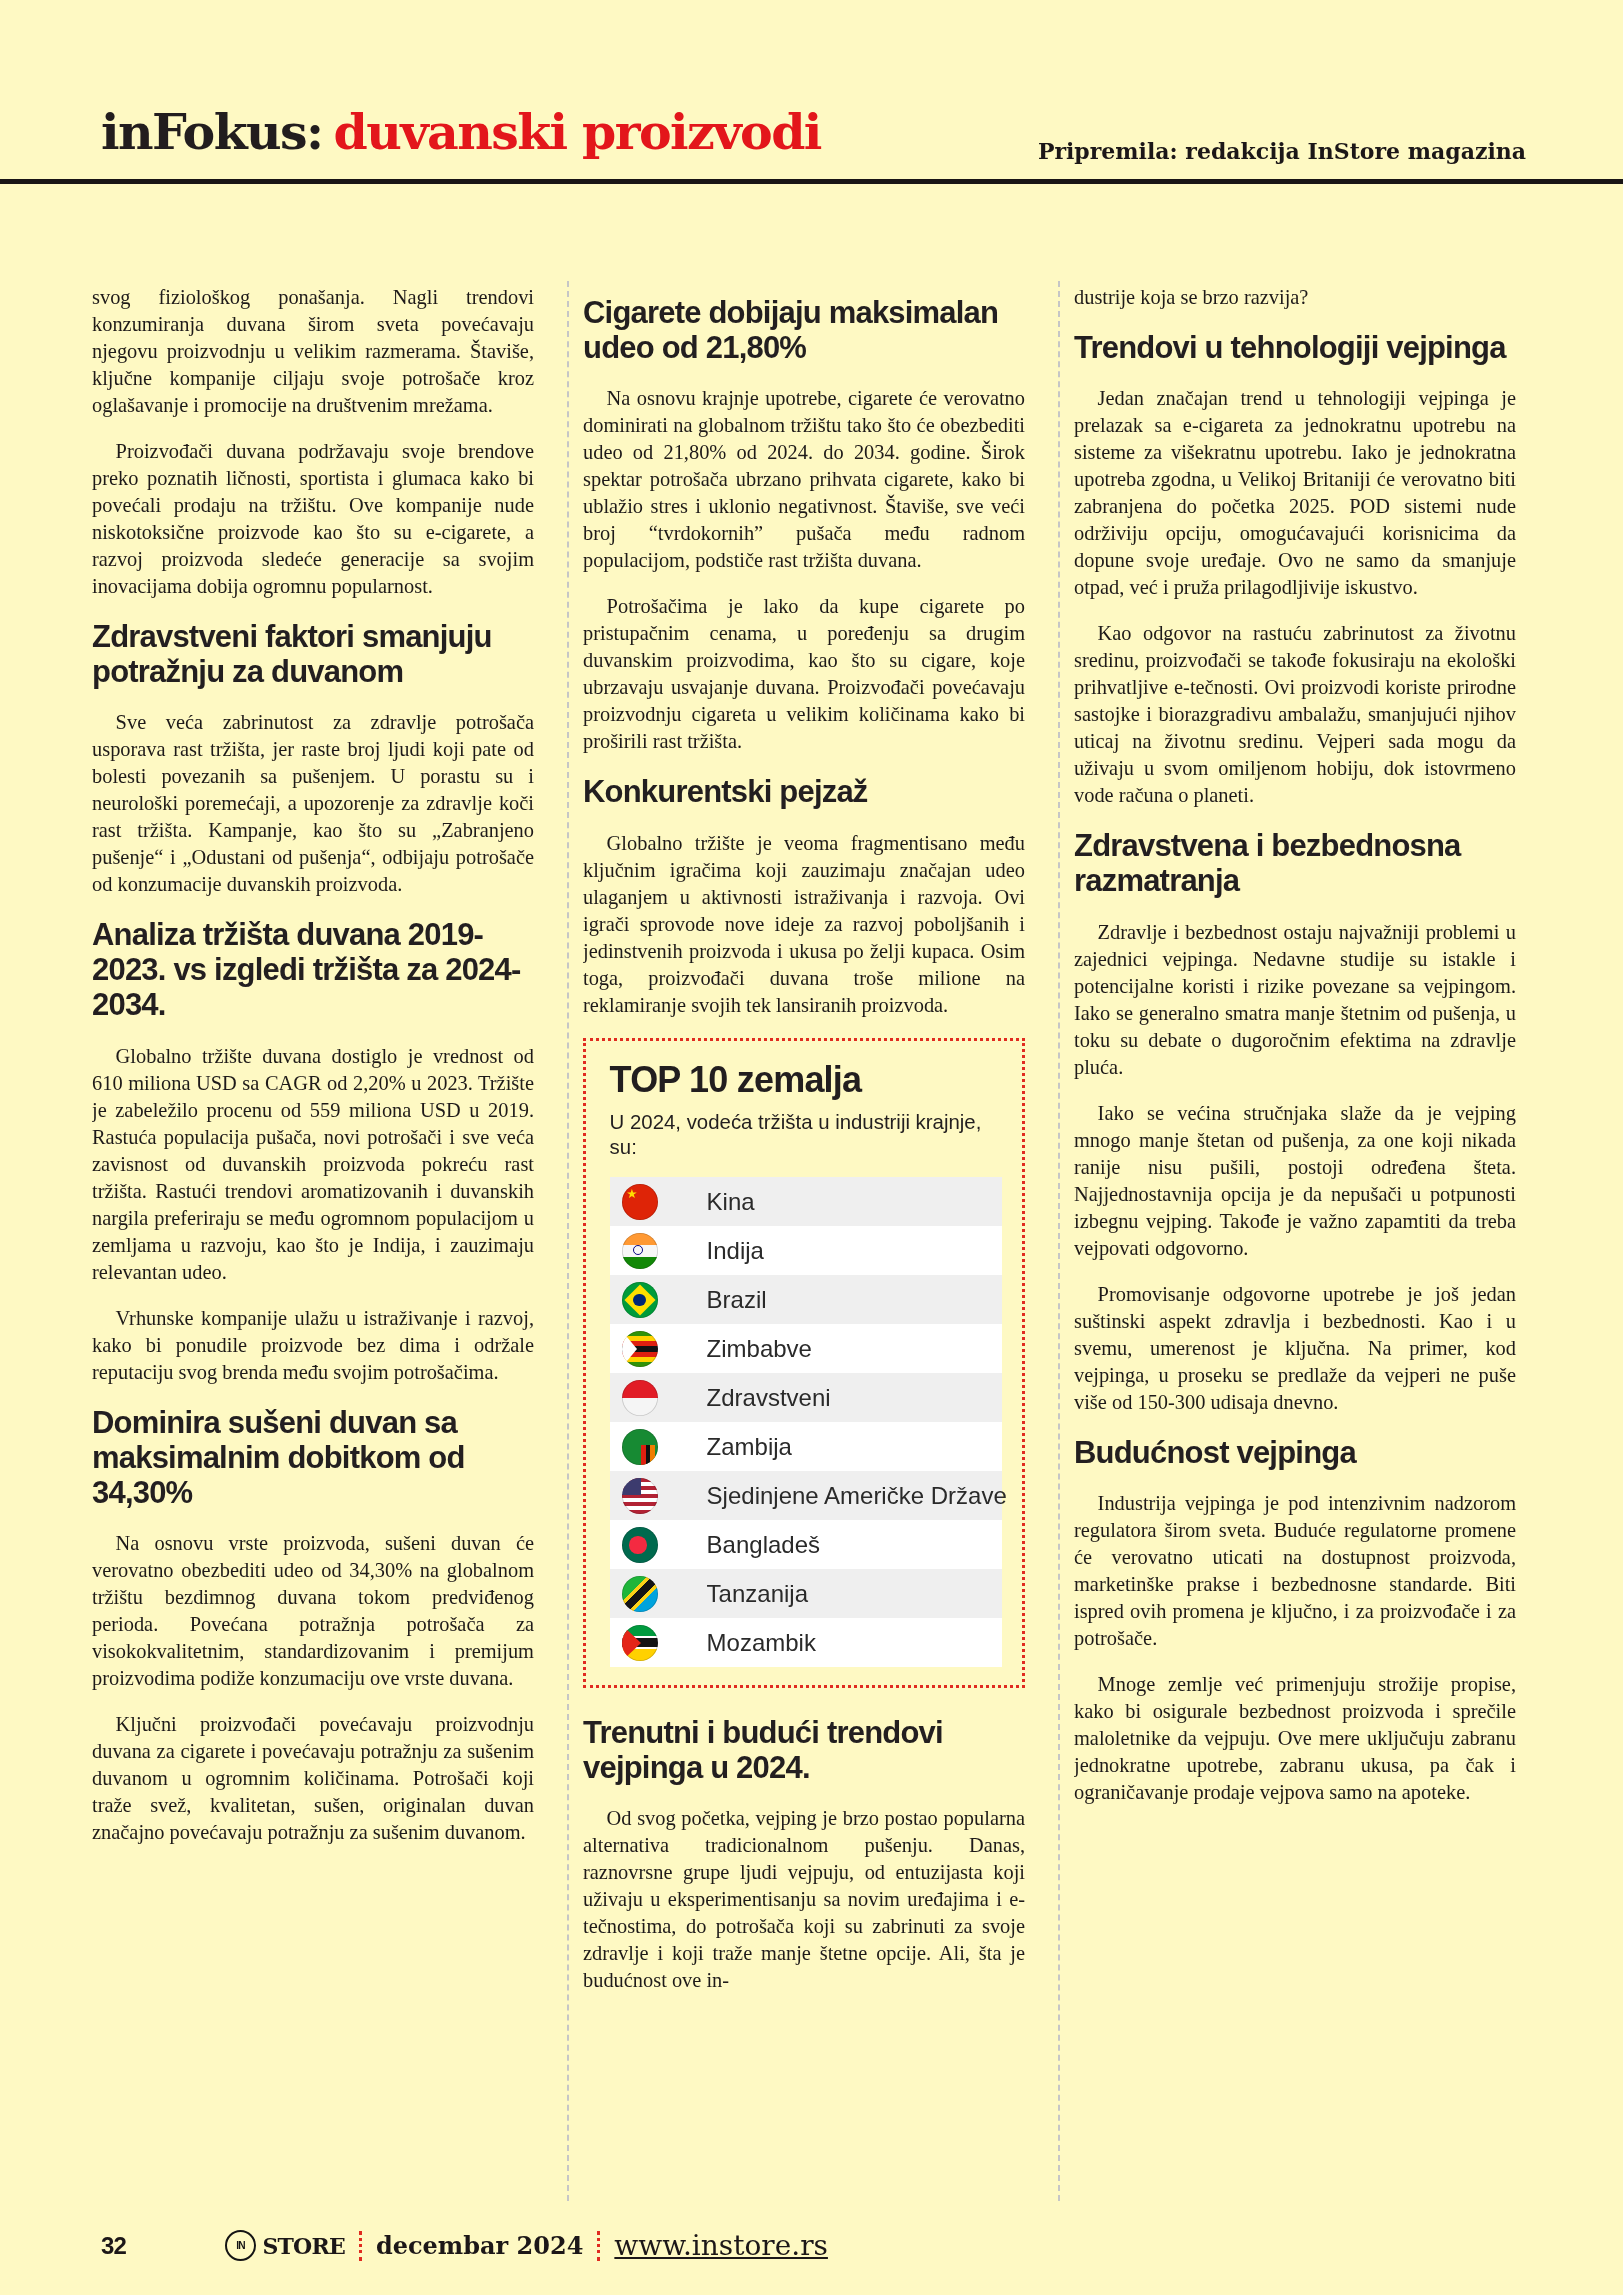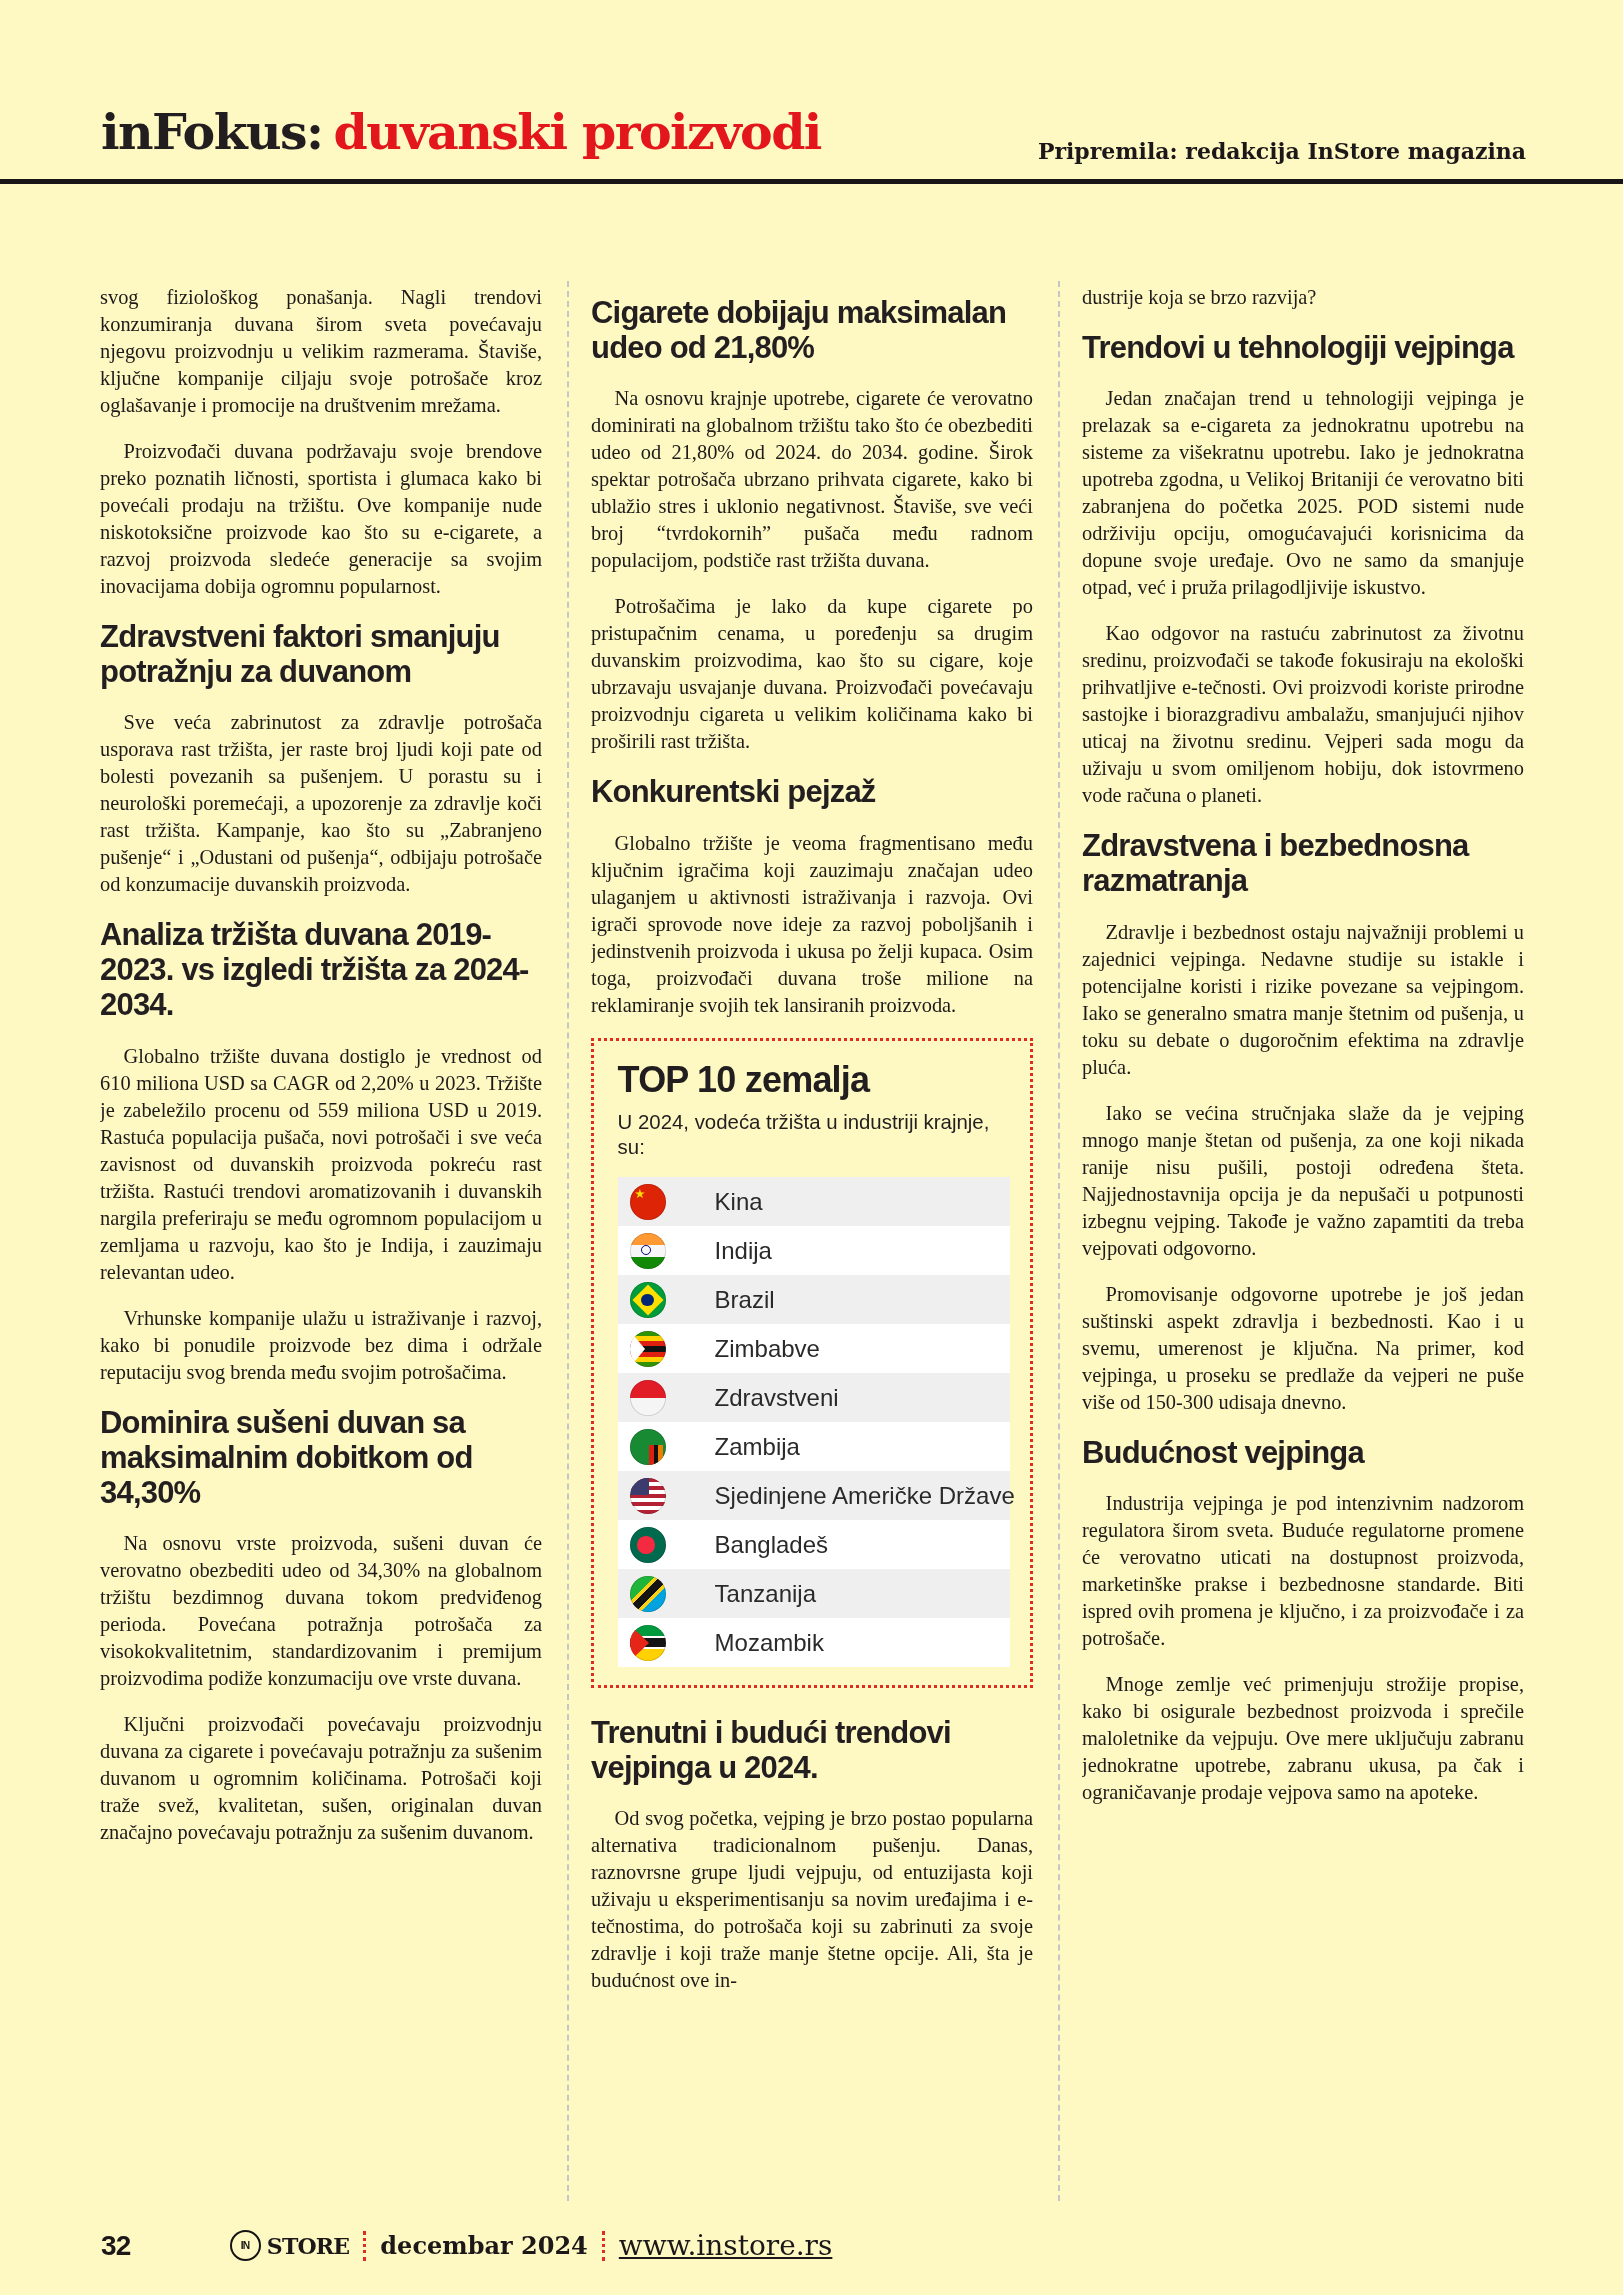--- a/index.html
+++ b/index.html
@@ -18,21 +18,21 @@
   .masthead h1 .brand{color:#221d1e;}
   .masthead h1 .topic{color:#e3161b;margin-left:11px;}
   .byline{
     position:absolute;right:97px;top:138px;margin:0;
     font-family:"DejaVu Serif",serif;font-weight:700;
     font-size:22px;color:#1c1718;white-space:nowrap;
   }
   .rule{position:absolute;top:179px;left:0;width:100%;height:4.7px;background:#191516;}
   
   .cols{
-    position:absolute;top:284px;left:100px;width:1425px;height:1926px;
+    position:absolute;top:284px;left:92px;width:1425px;height:1926px;
     display:flex;gap:49px;overflow:hidden;
   }
   .col{width:442px;flex:0 0 442px;overflow:hidden;text-align:justify;}
   .colsep{
     position:absolute;top:281px;height:1920px;width:0;
     border-left:2.4px dashed #c6c6c6;
   }
   .colsep.s1{left:567px;}
   .colsep.s2{left:1058px;}
   .col p{margin:0 0 19px;font-size:20.4px;line-height:27px;text-indent:23.6px;}
@@ -83,21 +83,21 @@
   .f-bangladesh{background:#006a4e;}
   .f-bangladesh::before{width:17.3px;height:17.3px;background:#f42a41;border-radius:50%;left:7.9px;top:9.4px;}
   .f-tanzania{background:linear-gradient(135deg,#1eb53a 0 36%,#fbd116 36% 43%,#141414 43% 57%,#fbd116 57% 64%,#00a3dd 64%);}
   .f-mozambique{background:linear-gradient(180deg,#009a3e 0 30%,#ffffff 30% 35%,#141414 35% 62%,#ffffff 62% 67%,#ffd100 67%);}
   .f-mozambique::before{left:0;top:0;border-top:18px solid transparent;border-bottom:18px solid transparent;border-left:19px solid #e42518;}
   
   .footer{
     position:absolute;left:101px;top:2229px;display:flex;align-items:center;
     font-family:"DejaVu Serif",serif;color:#1c1718;
   }
-  .pagenum{font-family:"Liberation Sans",sans-serif;font-weight:800;font-size:28px;letter-spacing:-0.8px;}
+  .pagenum{font-family:"Liberation Sans",sans-serif;font-weight:800;font-size:24px;letter-spacing:-0.8px;}
   .logo{display:flex;align-items:center;margin-left:99px;}
   .logo .coin{
     width:27px;height:27px;border:2.4px solid #141414;border-radius:50%;
     display:flex;align-items:center;justify-content:center;
     font-family:"Liberation Sans",sans-serif;font-weight:800;font-size:10.2px;
     letter-spacing:-0.8px;color:#141414;
   }
   .logo .logotext{font-weight:800;font-size:22px;margin-left:6.3px;letter-spacing:-0.8px;}
   .dotsep{display:inline-block;width:0;height:30px;border-left:3.1px dotted #e02b20;margin:0 14px;}
   .issue{font-weight:700;font-size:24px;}

